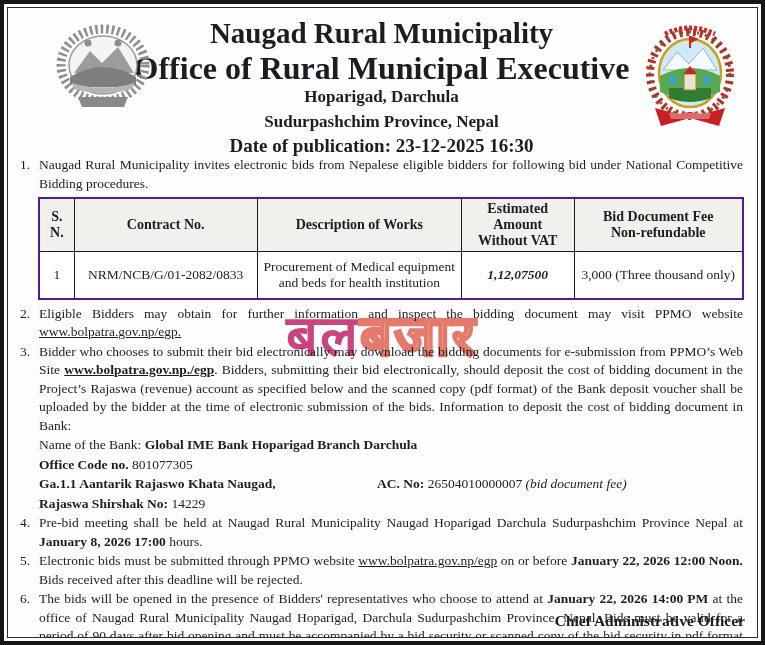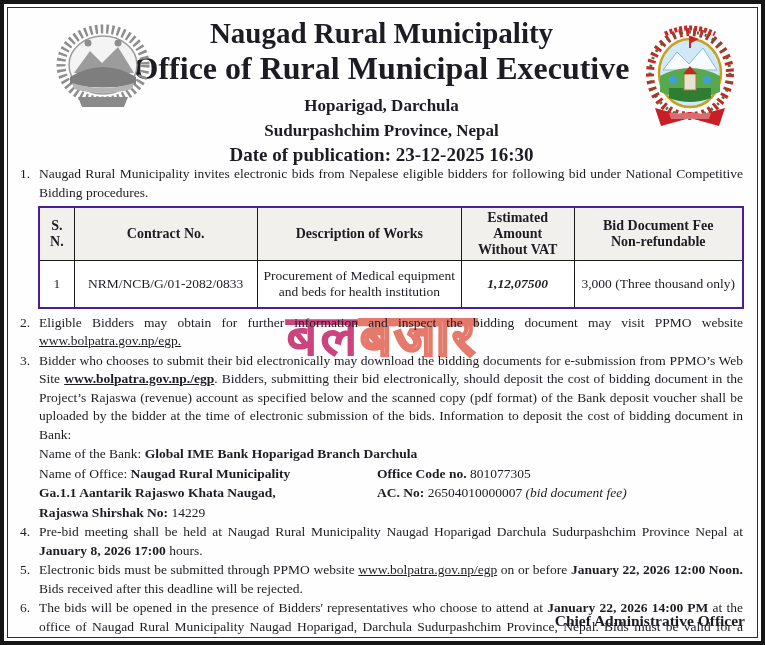--- a/index.html
+++ b/index.html
@@ -29,21 +29,21 @@
     opacity:.8; letter-spacing:2px; pointer-events:none;
     white-space:nowrap;
   }
   .wm-blue { color:#be185d; }
   .wm-red  { color:#f2ecca; -webkit-text-stroke:2.5px #df5848; text-shadow:0 0 1px #df5848; }
 
   
   .hdr { text-align:center; padding-top:5px; }
   .hdr .t1 { font-size:29px; line-height:32px; font-weight:bold; }
   .hdr .t2 { font-size:32px; line-height:37px; font-weight:bold; margin-top:1px; }
-  .hdr .t3 { font-size:17px; line-height:20px; font-weight:bold; margin-top:9px; }
+  .hdr .t3 { font-size:17px; line-height:20px; font-weight:bold; }
   .hdr .t4 { font-size:17px; line-height:20px; font-weight:bold; margin-top:5px; }
   .hdr .t5 { font-size:19px; line-height:18px; font-weight:bold; margin-top:5px; }
 
   .logo { position:absolute; z-index:2; }
   .logo-left  { left:44px;  top:13px; width:102px; height:94px; }
   .logo-right { right:16px; top:10px; width:102px; height:116px; }
 
   
   .item { display:flex; font-size:13.5px; line-height:18.5px; margin-top:1px; }
   .item .num { width:19px; flex:none; }
@@ -177,21 +177,20 @@
       <div class="item">
         <span class="num">3.</span>
         <span class="txt"><span>Bidder who chooses to submit their bid electronically may download the bidding documents for e-submission from PPMO’s Web Site </span><span class="b u">www.bolpatra.gov.np./egp</span><span>. Bidders, submitting their bid electronically, should deposit the cost of bidding document in the Project’s Rajaswa (revenue) account as specified below and the scanned copy (pdf format) of the Bank deposit voucher shall be uploaded by the bidder at the time of electronic submission of the bids. Information to deposit the cost of bidding document in Bank:</span></span>
       </div>
 
       <div class="bank">
         <div class="bank-line">
           <span class="bank-c1" style="width:auto"><span>Name of the Bank: </span><span class="b">Global IME Bank Hoparigad Branch Darchula</span></span>
         </div>
         <div class="bank-line">
-          <span class="bank-c1"><span>Name of Office: </span><span class="b">Naugad Rural Municipality</span></span>
           <span class="bank-c2"><span class="b">Office Code no. </span><span>801077305</span></span>
         </div>
         <div class="bank-line">
           <span class="bank-c1"><span class="b">Ga.1.1 Aantarik Rajaswo Khata Naugad,</span></span>
           <span class="bank-c2"><span class="b">AC. No: </span><span>26504010000007 </span><span class="i">(bid document fee)</span></span>
         </div>
         <div class="bank-line">
           <span class="bank-c1"><span class="b">Rajaswa Shirshak No: </span><span>14229</span></span>
         </div>
       </div>

